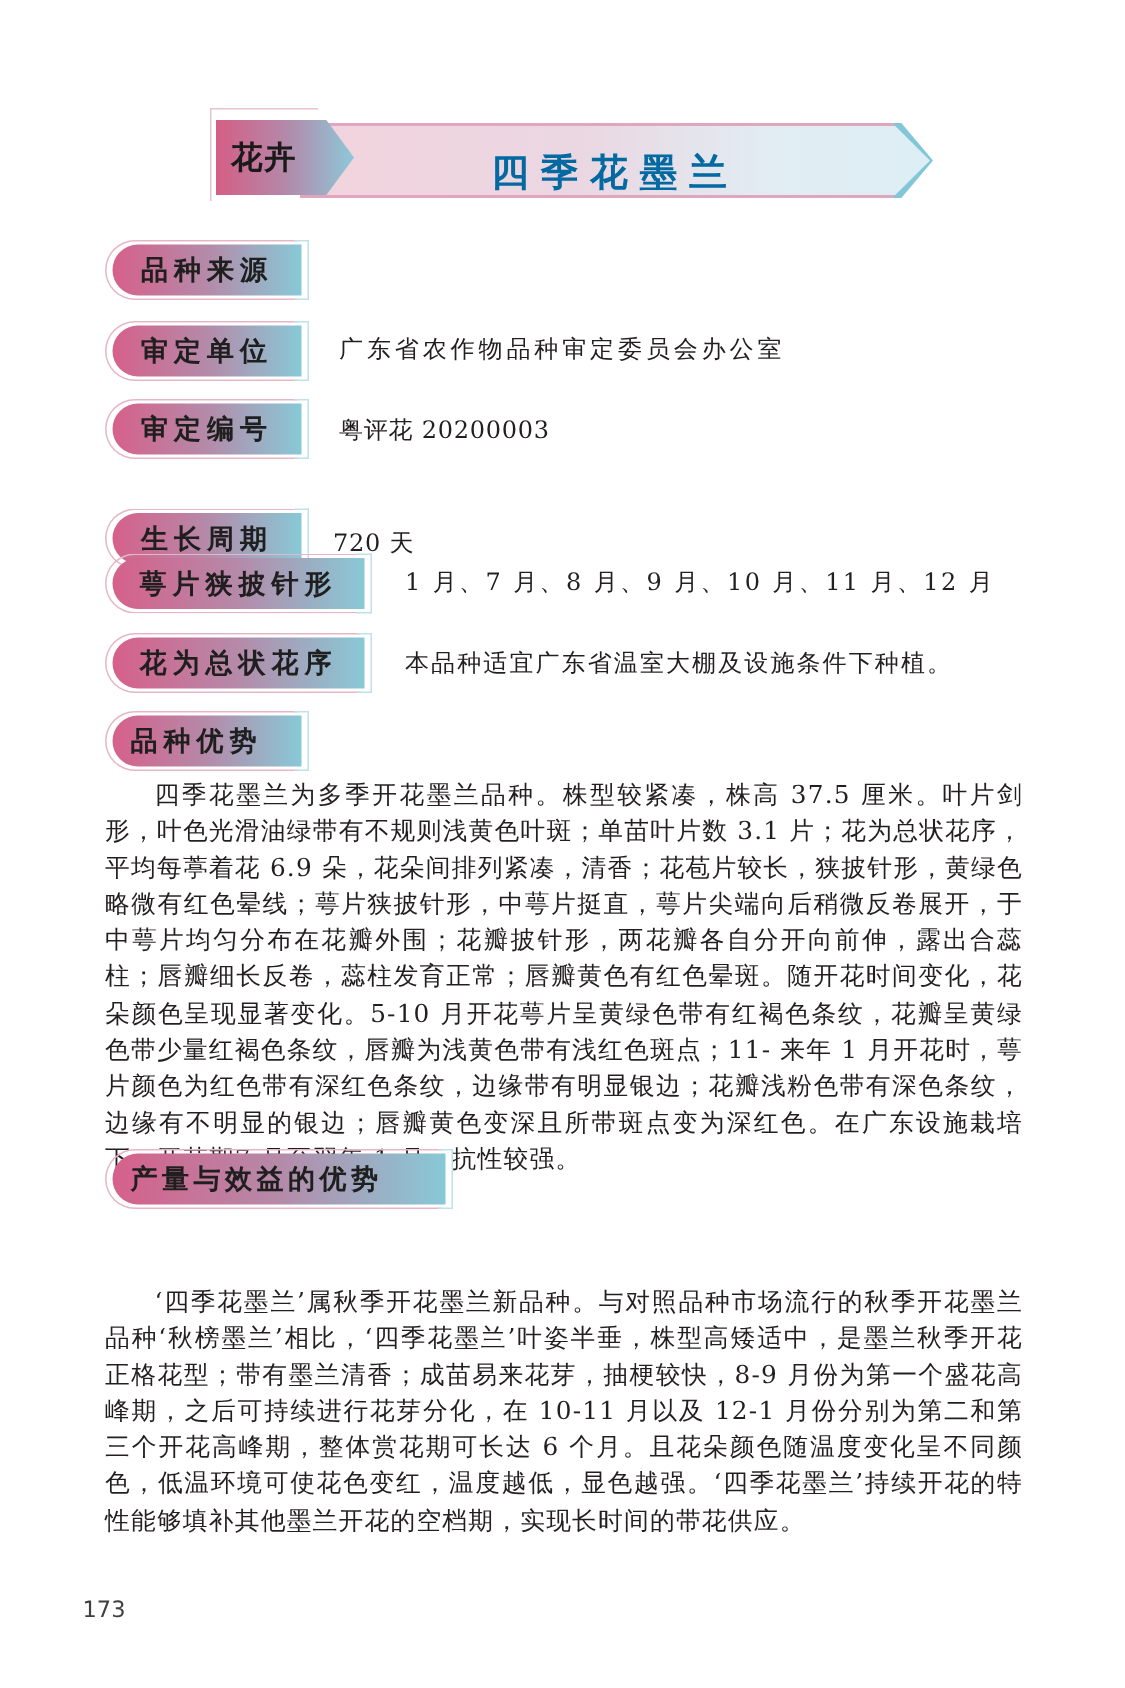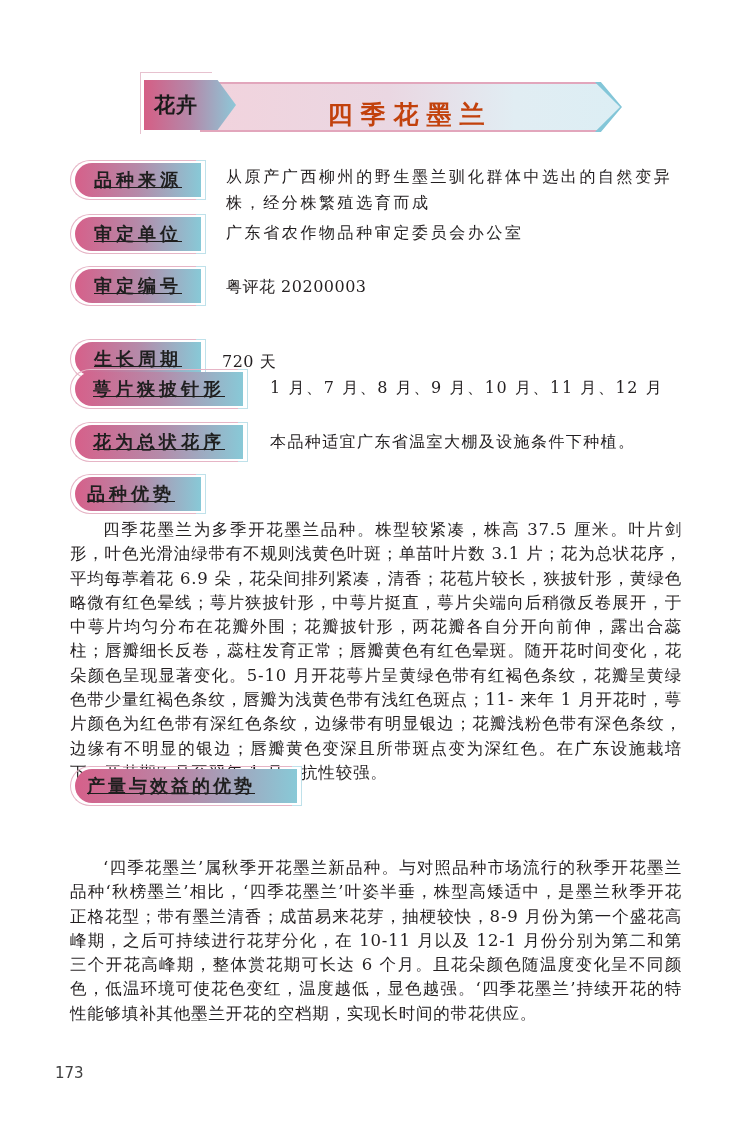--- a/index.html
+++ b/index.html
@@ -81,21 +81,21 @@
       top: 10px;
       width: 300px;
       height: 65px;
       display: flex;
       align-items: center;
       justify-content: center;
       font-family: "DejaVu Sans", "Liberation Sans", sans-serif;
       font-weight: bold;
       font-size: 25px;
       letter-spacing: 8px;
-      color: #c2410c;
+      color: #0369a1;
     }
 
     
     .info-row {
       position: absolute;
       left: 70px;
       display: flex;
       align-items: flex-start;
     }
     .pill-wrap {
@@ -137,21 +137,20 @@
       align-items: center;
       justify-content: center;
     }
     .pill span {
       font-family: "DejaVu Sans", "Liberation Sans", sans-serif;
       font-weight: bold;
       font-size: 18px;
       color: #1f1f1f;
       letter-spacing: 4px;
       white-space: nowrap;
-      text-decoration: underline;
     }
     .info-value {
       font-size: 16px;
       line-height: 26px;
       letter-spacing: 2.6px;
       color: #231f20;
     }
 
     
     .para {
@@ -189,21 +188,20 @@
 </div>
 
 <div class="info-row" style="top:160px;">
   <div class="pill-wrap" style="width:136px;">
     <div class="pill-outline"></div>
     <div class="pill-outline-r"></div>
     <div class="pill">
         <span>品种来源</span>
       </div>
   </div>
-  <div class="info-value" style="margin-left:20px; width:460px; margin-top:4px;">从原产广西柳州的野生墨兰驯化群体中选出的自然变异株，经分株繁殖选育而成</div>
 </div>
 
 <div class="info-row" style="top:214px;">
   <div class="pill-wrap" style="width:136px;">
     <div class="pill-outline"></div>
     <div class="pill-outline-r"></div>
     <div class="pill">
         <span>审定单位</span>
       </div>
   </div>

